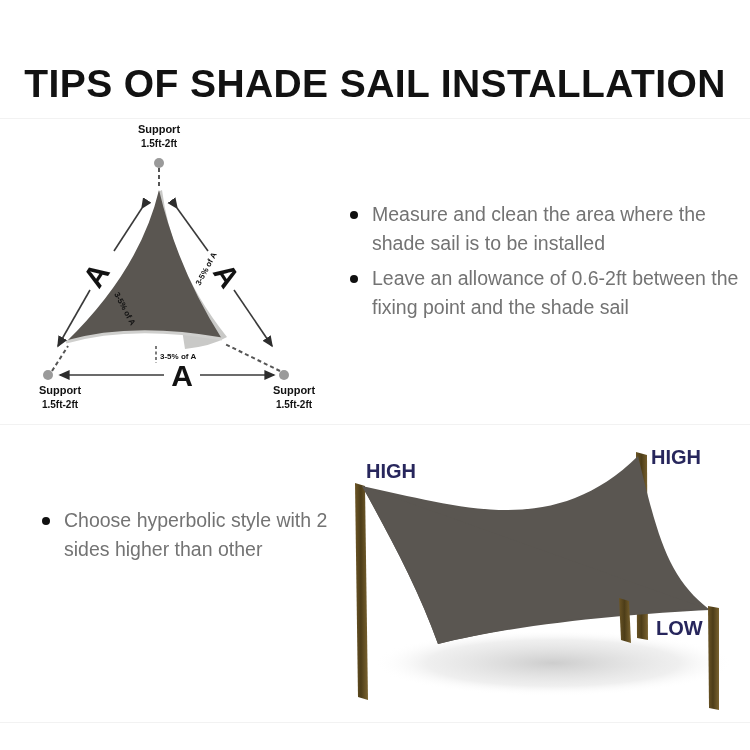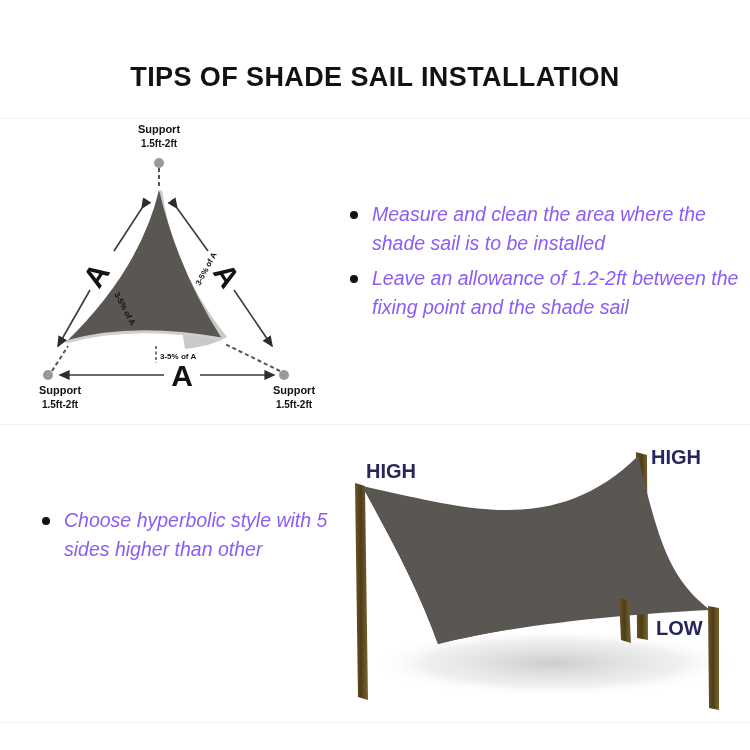--- a/index.html
+++ b/index.html
@@ -20,21 +20,21 @@
     overflow: hidden;
   }
 
   
   #title {
     position: absolute;
     left: 0;
     top: 62px;
     width: 750px;
     text-align: center;
-    font-size: 27px;
+    font-size: 39px;
     font-weight: bold;
     letter-spacing: 0.4px;
     color: #121212;
     font-family: "Liberation Sans", "DejaVu Sans", sans-serif;
   }
 
   
   .hrule {
     position: absolute;
     left: 0;
@@ -49,25 +49,24 @@
   
   .bullet-list {
     position: absolute;
     list-style: none;
     margin: 0;
     padding: 0;
   }
   .bullet-list li {
     position: relative;
     padding-left: 22px;
-    color: #8b5cf6;
+    color: #737373;
     font-size: 19.5px;
     line-height: 29px;
     margin-bottom: 6px;
-    font-style: italic;
   }
   .bullet-list li .dot {
     position: absolute;
     left: 0;
     top: 11px;
     width: 8px;
     height: 8px;
     border-radius: 50%;
     background: #101010;
   }
@@ -161,28 +160,28 @@
     <text class="lbl lbl-pct" x="138" y="241">3-5% of A</text>
   </svg>
 
   <ul class="bullet-list" id="tips-right">
     <li>
       <span class="dot"></span>
       <span>Measure and clean the area where the shade sail is to be installed</span>
     </li>
     <li>
       <span class="dot"></span>
-      <span>Leave an allowance of 1.2-2ft between the fixing point and the shade sail</span>
+      <span>Leave an allowance of 0.6-2ft between the fixing point and the shade sail</span>
     </li>
   </ul>
 
   <ul class="bullet-list" id="tips-left">
     <li>
       <span class="dot"></span>
-      <span>Choose hyperbolic style with 5 sides higher than other</span>
+      <span>Choose hyperbolic style with 2 sides higher than other</span>
     </li>
   </ul>
 
   <svg class="fig" id="fig-sail" width="412" height="292" viewBox="0 0 412 292">
     <defs>
       <linearGradient id="postGrad" x1="0" y1="0" x2="1" y2="0">
         <stop offset="0%" stop-color="#6b5526"></stop>
         <stop offset="45%" stop-color="#4d3d18"></stop>
         <stop offset="100%" stop-color="#7a6330"></stop>
       </linearGradient>

